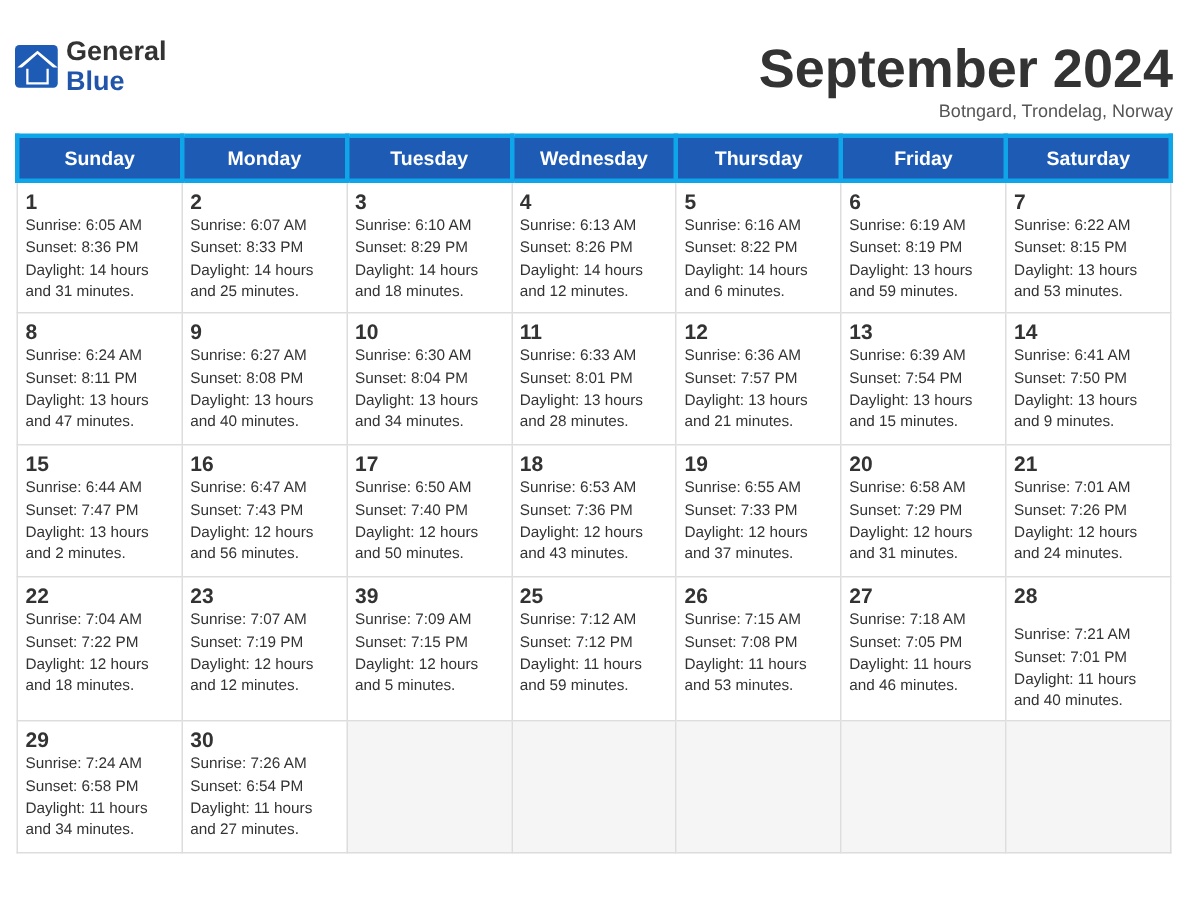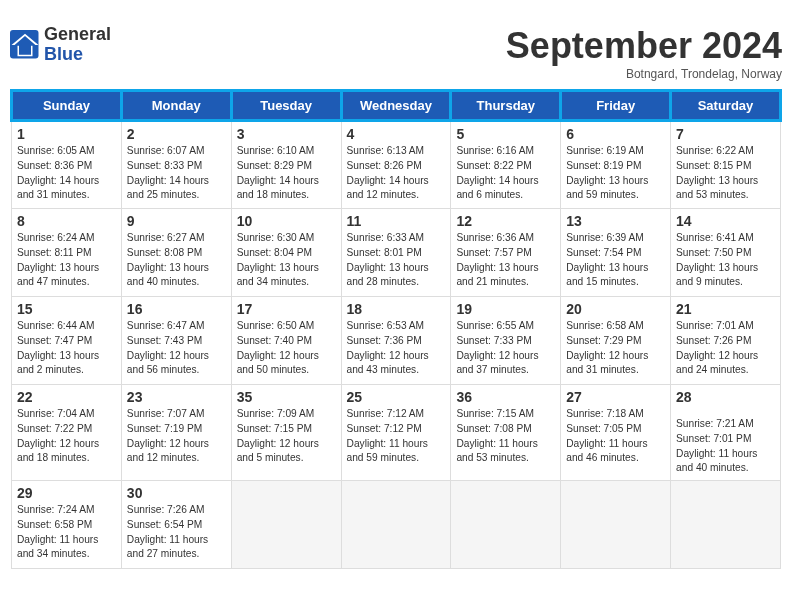--- a/index.html
+++ b/index.html
@@ -278,35 +278,35 @@
 and 18 minutes.</div>
         </td>
         <td>
           <span class="day-number">23</span>
           <div class="day-info" style="white-space: pre-line;">Sunrise: 7:07 AM
 Sunset: 7:19 PM
 Daylight: 12 hours
 and 12 minutes.</div>
         </td>
         <td>
-          <span class="day-number">35</span>
+          <span class="day-number">39</span>
           <div class="day-info" style="white-space: pre-line;">Sunrise: 7:09 AM
 Sunset: 7:15 PM
 Daylight: 12 hours
 and 5 minutes.</div>
         </td>
         <td>
           <span class="day-number">25</span>
           <div class="day-info" style="white-space: pre-line;">Sunrise: 7:12 AM
 Sunset: 7:12 PM
 Daylight: 11 hours
 and 59 minutes.</div>
         </td>
         <td>
-          <span class="day-number">36</span>
+          <span class="day-number">26</span>
           <div class="day-info" style="white-space: pre-line;">Sunrise: 7:15 AM
 Sunset: 7:08 PM
 Daylight: 11 hours
 and 53 minutes.</div>
         </td>
         <td>
           <span class="day-number">27</span>
           <div class="day-info" style="white-space: pre-line;">Sunrise: 7:18 AM
 Sunset: 7:05 PM
 Daylight: 11 hours

